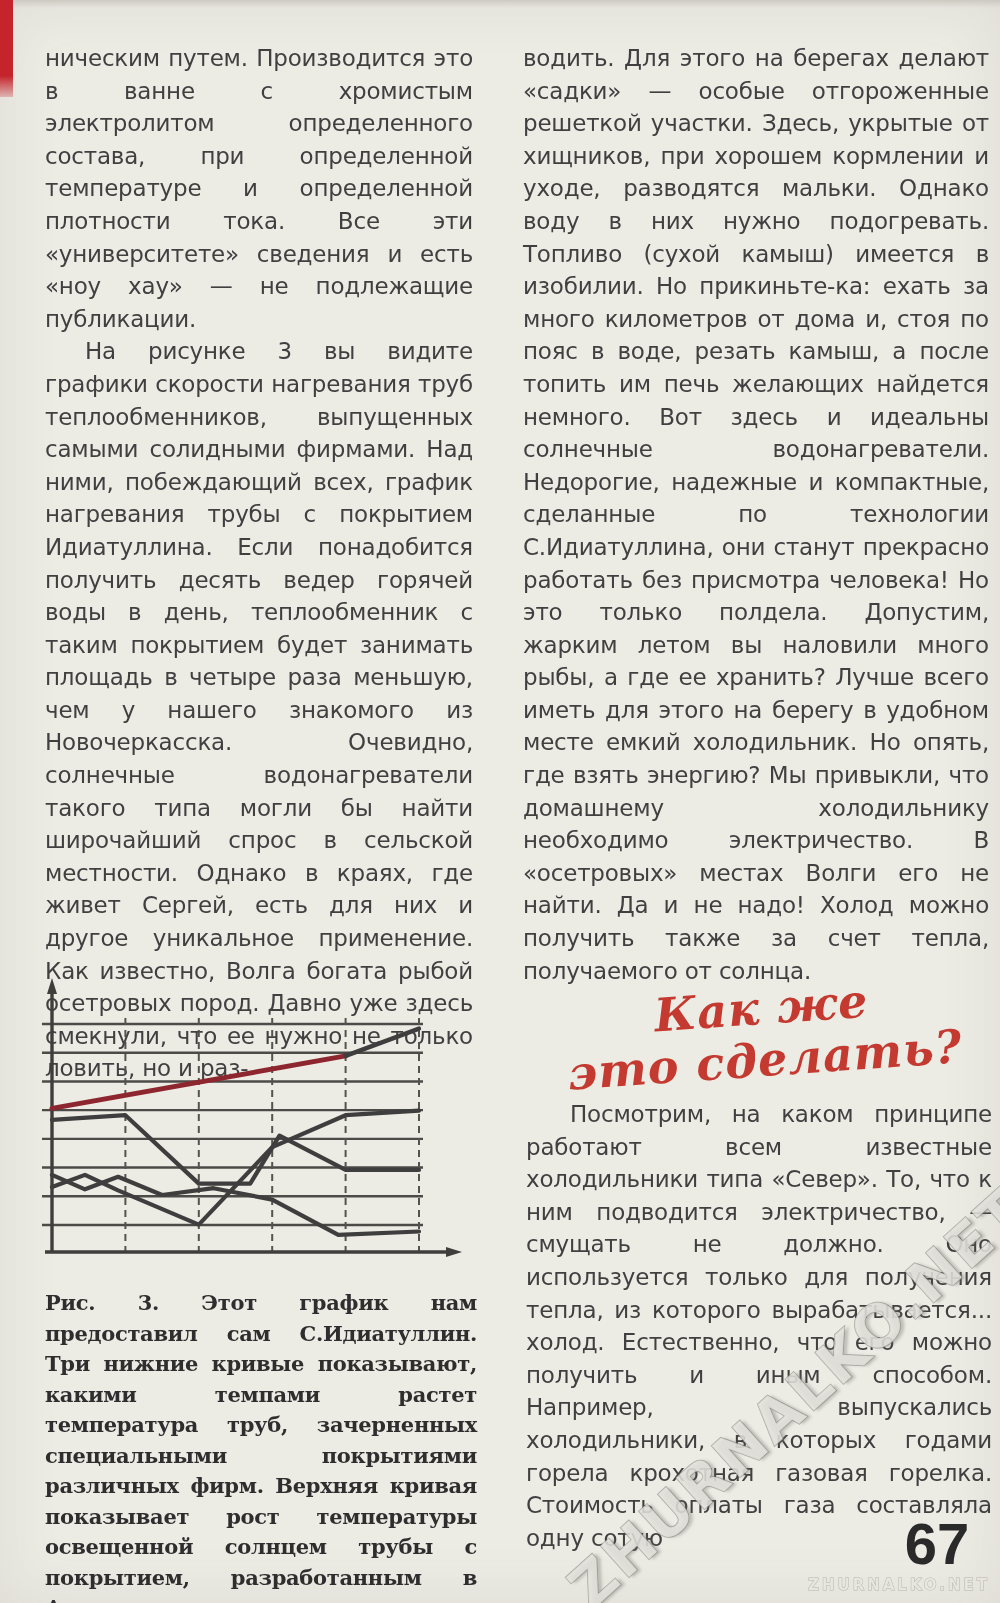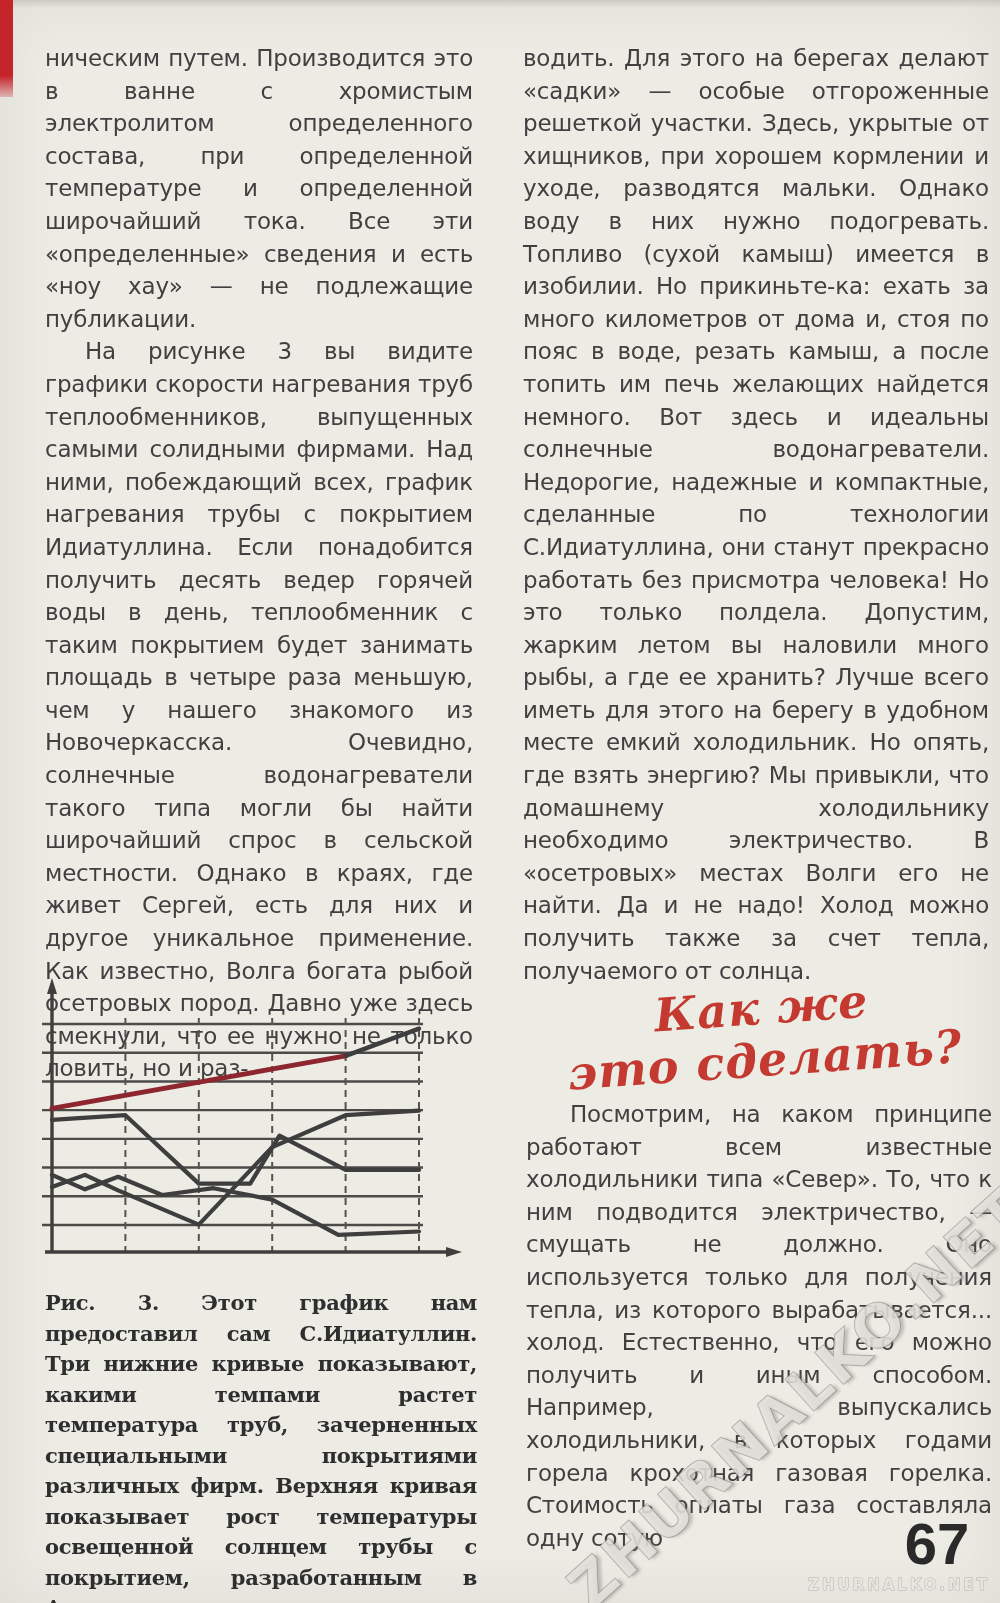--- a/index.html
+++ b/index.html
@@ -47,21 +47,21 @@
 </style>
 </head>
 <body>
 
 <div class="page">
 
   <div class="top-edge-shade"></div>
   <div class="corner-mark"></div>
 
   <div class="col col-left">
-    <p>ническим путем. Производится это в ванне с хромистым электролитом определенного состава, при определенной температуре и определенной широчайший тока. Все эти «определенные» сведения и есть «ноу хау» — не подлежащие публикации.</p>
+    <p>ническим путем. Производится это в ванне с хромистым электролитом определенного состава, при определенной температуре и определенной плотности тока. Все эти «университете» сведения и есть «ноу хау» — не подлежащие публикации.</p>
     <p class="indent">На рисунке 3 вы видите графики скорости нагревания труб теплообменников, выпущенных самыми солидными фирмами. Над ними, побеждающий всех, график нагревания трубы с покрытием Идиатуллина. Если понадобится получить десять ведер горячей воды в день, теплообменник с таким покрытием будет занимать площадь в четыре раза меньшую, чем у нашего знакомого из Новочеркасска. Очевидно, солнечные водонагреватели такого типа могли бы найти широчайший спрос в сельской местности. Однако в краях, где живет Сергей, есть для них и другое уникальное применение. Как известно, Волга богата рыбой осетровых пород. Давно уже здесь смекнули, что ее нужно не только ловить, но и раз-</p>
   </div>
 
   <div class="col col-right">
     <p>водить. Для этого на берегах делают «садки» — особые отгороженные решеткой участки. Здесь, укрытые от хищников, при хорошем кормлении и уходе, разводятся мальки. Однако воду в них нужно подогревать. Топливо (сухой камыш) имеется в изобилии. Но прикиньте-ка: ехать за много километров от дома и, стоя по пояс в воде, резать камыш, а после топить им печь желающих найдется немного. Вот здесь и идеальны солнечные водонагреватели. Недорогие, надежные и компактные, сделанные по технологии С.Идиатуллина, они станут прекрасно работать без присмотра человека! Но это только полдела. Допустим, жарким летом вы наловили много рыбы, а где ее хранить? Лучше всего иметь для этого на берегу в удобном месте емкий холодильник. Но опять, где взять энергию? Мы привыкли, что домашнему холодильнику необходимо электричество. В «осетровых» местах Волги его не найти. Да и не надо! Холод можно получить также за счет тепла, получаемого от солнца.</p>
   </div>
 
   <div class="figure">
     <svg id="fig3svg" width="430" height="310" viewBox="0 0 430 310">
         <line x1="0" y1="72" x2="381" y2="72" stroke="#4c4b48" stroke-width="2.4"></line>

